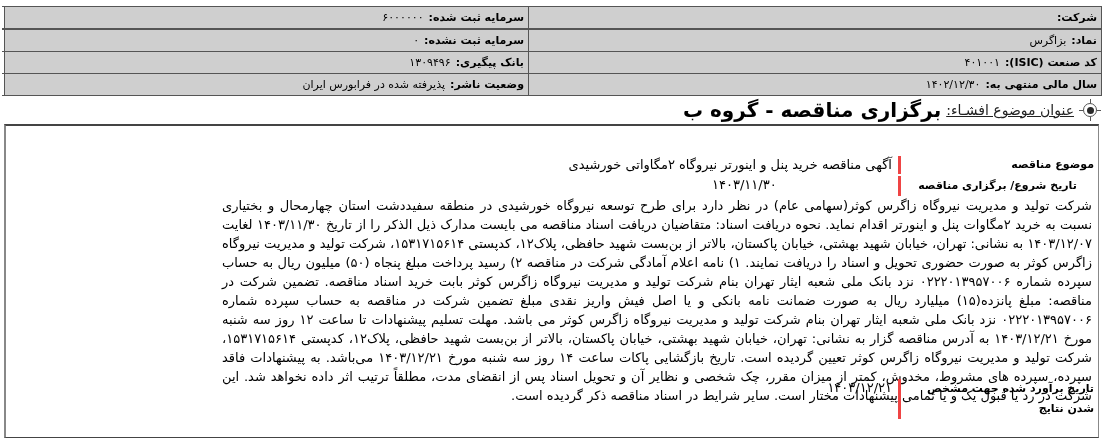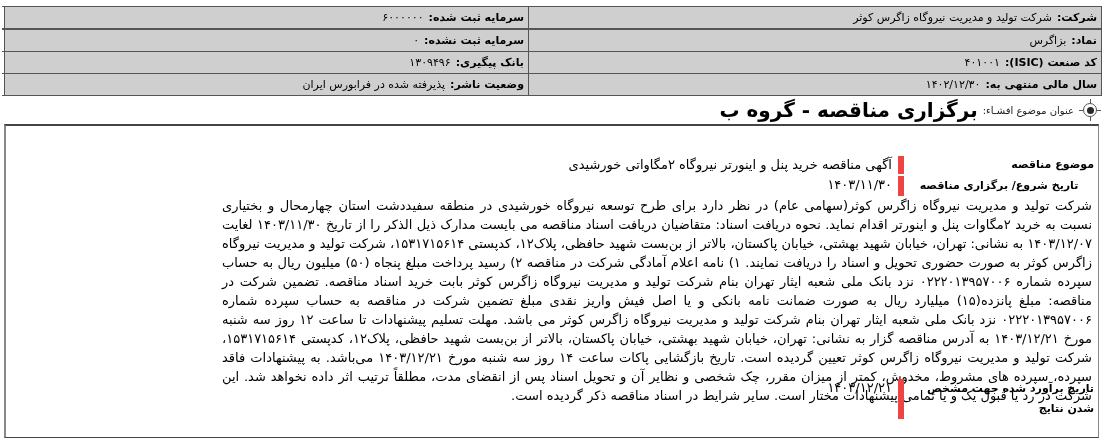--- a/index.html
+++ b/index.html
@@ -11,36 +11,35 @@
   .hcell { background:#cfcfcf; display:flex; align-items:center; padding-right:4px; box-sizing:border-box; }
   .hcell.r { width:574px; border-right:1px solid #555; border-left:1px solid #555; }
   .hcell.l { width:524px; border-left:1px solid #555; }
   .hlabel { font-weight:bold; margin-left:5px; }
   .title-row { position:absolute; right:4px; top:98px; display:flex; align-items:center; gap:5px; }
   .target { width:22px; height:22px; position:relative; }
   .target .ring { position:absolute; left:4px; top:4px; width:12px; height:12px; border:1.5px solid #555; border-radius:50%; }
   .target .dot { position:absolute; left:8px; top:8px; width:7px; height:7px; background:#2a2a2a; border-radius:50%; }
   .target .h { position:absolute; top:10.5px; height:1px; width:4px; background:#555; }
   .target .v { position:absolute; left:10.5px; width:1px; height:4px; background:#555; }
-  .title-prefix { font-size:10px; color:#222; }
+  .title-prefix { font-size:14px; color:#222;text-decoration:underline; }
   .title-main { font-weight:bold; font-size:20px; }
   .box { position:absolute; left:4px; top:124px; width:1095px; height:314px; box-sizing:border-box;
          border-top:2px solid #444; border-left:2px solid #888; border-right:1px solid #888; border-bottom:1px solid #444; }
   .row { position:absolute; right:0; display:flex; }
-  .lbl { width:200px; text-align:right; font-weight:bold; font-size:11px; padding-right:4px; box-sizing:border-box; border-left:6px solid #ef4444; }
+  .lbl { width:200px; text-align:right; font-weight:bold; font-size:11px; padding-right:4px; box-sizing:border-box; border-left:3px solid #ef4444; }
   .val { padding-right:6px; font-size:13px; line-height:19px; text-align:justify; }
 </style>
 </head>
 <body>
 
 <div class="hdr">
   <div class="hrow first">
     <div class="hcell r">
       <span class="hlabel">شرکت:</span>
-      <span>شرکت تولید و مدیریت نیروگاه زاگرس کوثر</span>
     </div>
     <div class="hcell l">
       <span class="hlabel">سرمایه ثبت شده:</span>
       <span>۶۰۰۰۰۰۰</span>
     </div>
   </div>
   <div class="hrow">
     <div class="hcell r">
       <span class="hlabel">نماد:</span>
       <span>بزاگرس</span>
@@ -85,21 +84,21 @@
   <span class="title-main">برگزاری مناقصه - گروه ب</span>
 </div>
 
 <div class="box">
   <div class="row" style="top:30px;">
     <div class="lbl" style="line-height:18px;">موضوع مناقصه</div>
     <div class="val" style="line-height:18px;">آگهی مناقصه خرید پنل و اینورتر نیروگاه ۲مگاواتی خورشیدی</div>
   </div>
   <div class="row" style="top:50px;">
     <div class="lbl" style="line-height:20px;text-align:center;">تاریخ شروع/ برگزاری مناقصه</div>
-    <div class="val" style="line-height:18px; width:180px; text-align:right;">۱۴۰۳/۱۱/۳۰</div>
+    <div class="val" style="line-height:18px; width:180px; text-align:left;">۱۴۰۳/۱۱/۳۰</div>
   </div>
   <div class="row" style="top:70px;">
     <div class="val" style="width:870px; padding-left:6px;">شرکت تولید و مدیریت نیروگاه زاگرس کوثر(سهامی عام) در نظر دارد برای طرح توسعه نیروگاه خورشیدی در منطقه سفیددشت استان چهارمحال و بختیاری نسبت به خرید ۲مگاوات پنل و اینورتر اقدام نماید. نحوه دریافت اسناد: متقاضیان دریافت اسناد مناقصه می بایست مدارک ذیل الذکر را از تاریخ ۱۴۰۳/۱۱/۳۰ لغایت ۱۴۰۳/۱۲/۰۷ به نشانی: تهران، خیابان شهید بهشتی، خیابان پاکستان، بالاتر از بن‌بست شهید حافظی، پلاک۱۲، کدپستی ۱۵۳۱۷۱۵۶۱۴، شرکت تولید و مدیریت نیروگاه زاگرس کوثر به صورت حضوری تحویل و اسناد را دریافت نمایند. ۱) نامه اعلام آمادگی شرکت در مناقصه ۲) رسید پرداخت مبلغ پنجاه (۵۰) میلیون ریال به حساب سپرده شماره ۰۲۲۲۰۱۳۹۵۷۰۰۶ نزد بانک ملی شعبه ایثار تهران بنام شرکت تولید و مدیریت نیروگاه زاگرس کوثر بابت خرید اسناد مناقصه. تضمین شرکت در مناقصه: مبلغ پانزده(۱۵) میلیارد ریال به صورت ضمانت نامه بانکی و یا اصل فیش واریز نقدی مبلغ تضمین شرکت در مناقصه به حساب سپرده شماره ۰۲۲۲۰۱۳۹۵۷۰۰۶ نزد بانک ملی شعبه ایثار تهران بنام شرکت تولید و مدیریت نیروگاه زاگرس کوثر می باشد. مهلت تسلیم پیشنهادات تا ساعت ۱۲ روز سه شنبه مورخ ۱۴۰۳/۱۲/۲۱ به آدرس مناقصه گزار به نشانی: تهران، خیابان شهید بهشتی، خیابان پاکستان، بالاتر از بن‌بست شهید حافظی، پلاک۱۲، کدپستی ۱۵۳۱۷۱۵۶۱۴، شرکت تولید و مدیریت نیروگاه زاگرس کوثر تعیین گردیده است. تاریخ بازگشایی پاکات ساعت ۱۴ روز سه شنبه مورخ ۱۴۰۳/۱۲/۲۱ می‌باشد. به پیشنهادات فاقد سپرده، سپرده های مشروط، مخدوش، کمتر از میزان مقرر، چک شخصی و نظایر آن و تحویل اسناد پس از انقضای مدت، مطلقاً ترتیب اثر داده نخواهد شد. این شرکت در رد یا قبول یک و یا تمامی پیشنهادات مختار است. سایر شرایط در اسناد مناقصه ذکر گردیده است.</div>
   </div>
   <div class="row" style="top:253px;">
     <div class="lbl" style="line-height:20px;">تاریخ برآورد شده جهت مشخص شدن نتایج</div>
     <div class="val" style="line-height:18px; width:70px;">۱۴۰۳/۱۲/۲۱</div>
   </div>
 </div>
 

